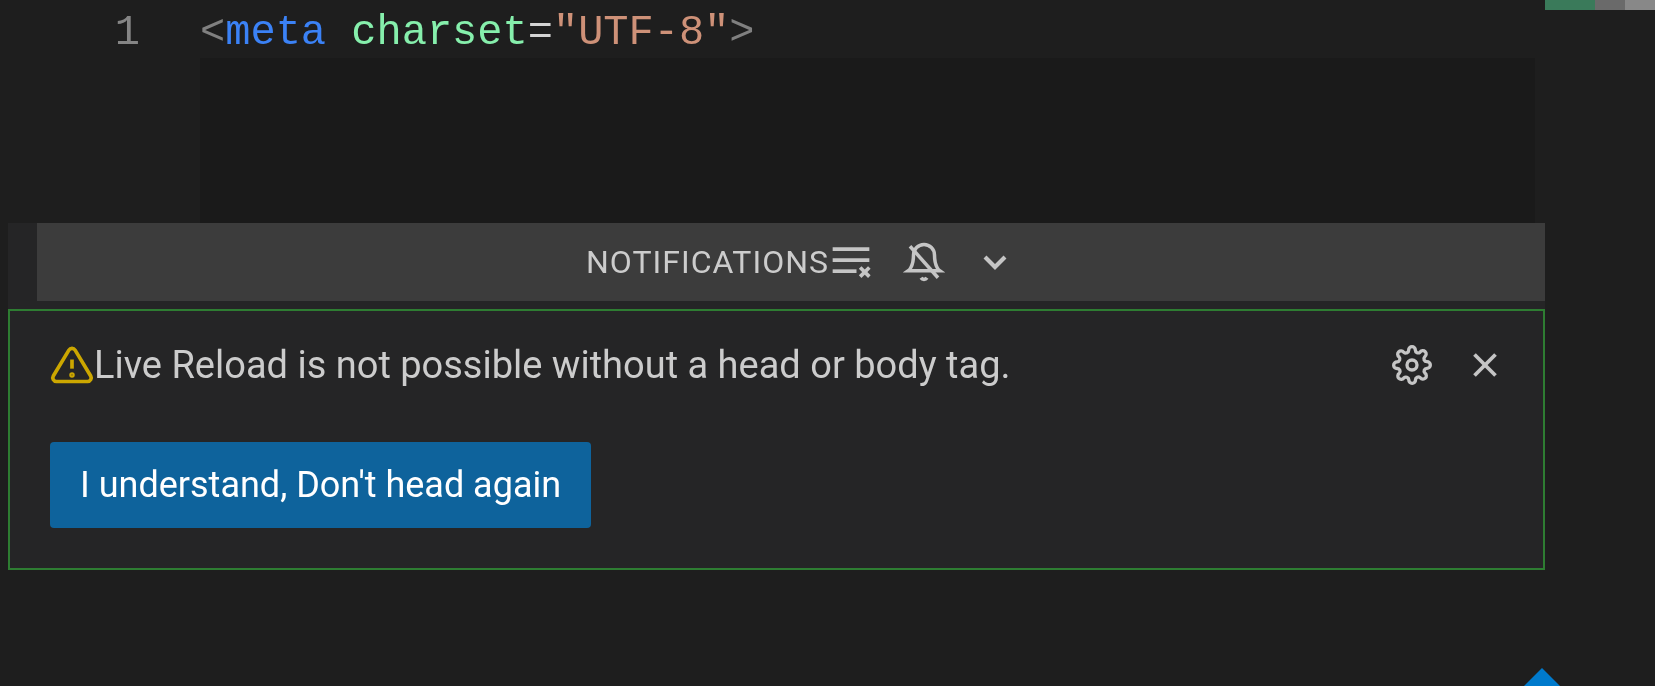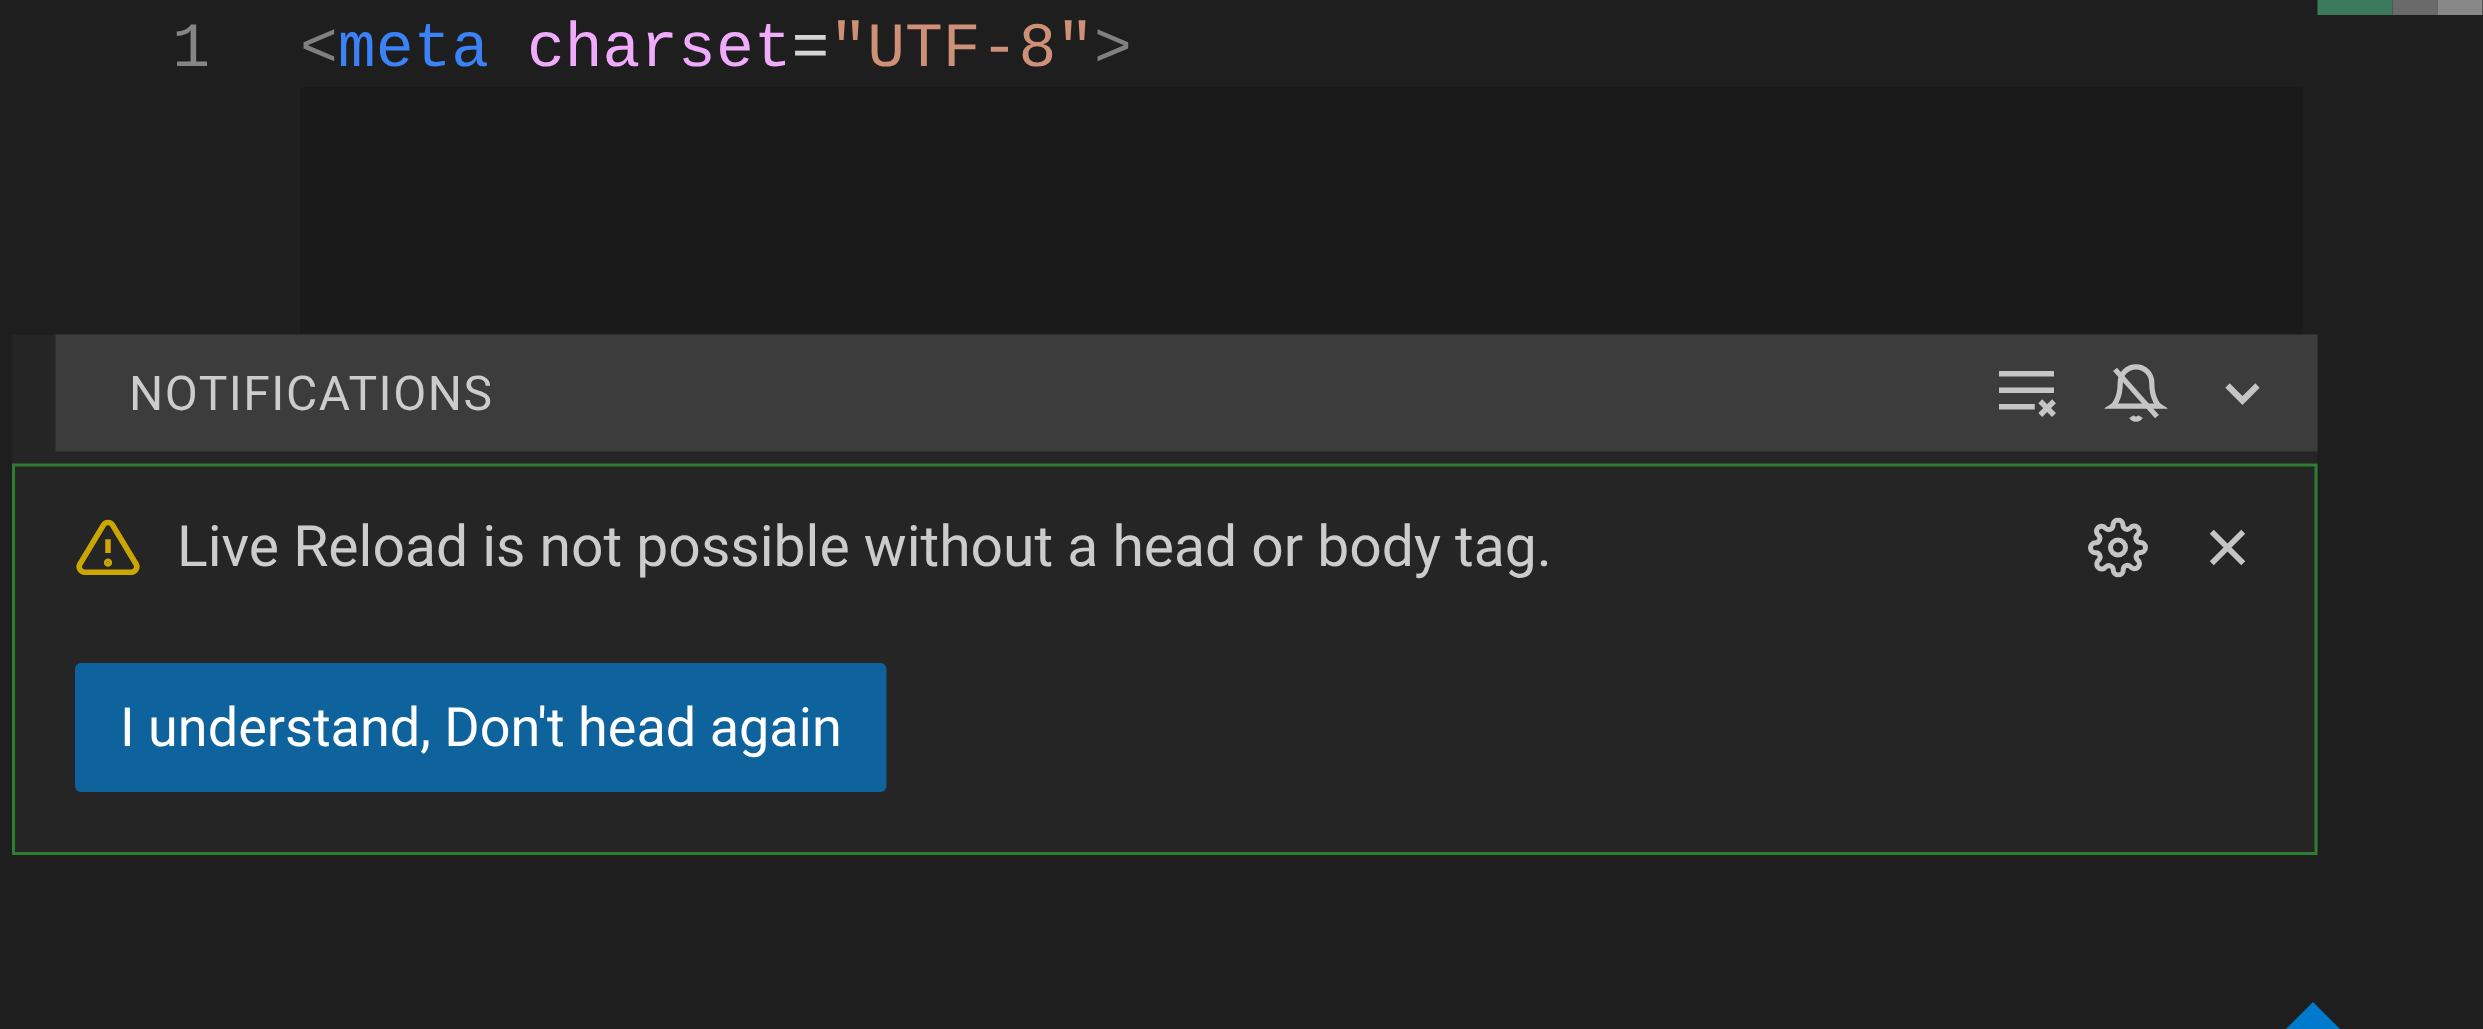--- a/index.html
+++ b/index.html
@@ -29,21 +29,21 @@
       font-size: 42px;
       line-height: 50px;
     }
     .code-line {
       font-family: "Consolas", "Courier New", monospace;
       font-size: 42px;
       line-height: 50px;
     }
     .tok-bracket { color: #808080; }
     .tok-tag { color: #3b82f6; }
-    .tok-attr { color: #f0abfc; }
+    .tok-attr { color: #86efac; }
     .tok-eq { color: #d4d4d4; }
     .tok-string { color: #ce9178; }
     
     .editor-bg {
       position: absolute;
       top: 58px;
       left: 200px;
       right: 120px;
       height: 165px;
       background: #1a1a1a;
@@ -52,21 +52,21 @@
     .notifications-panel {
       position: absolute;
       top: 223px;
       left: 8px;
       right: 110px;
       background: #252526;
     }
     .notifications-header {
       display: flex;
       align-items: center;
-      justify-content: space-between;
+      justify-content: center;
       padding: 18px 30px 18px 49px;
       background: #3c3c3c;
       margin-left: 29px;
     }
     .notifications-title {
       color: #cccccc;
       font-size: 32px;
       letter-spacing: 1px;
       font-weight: 400;
     }
@@ -90,21 +90,20 @@
       margin-top: 8px;
     }
     .notification-row1 {
       display: flex;
       align-items: center;
       justify-content: space-between;
     }
     .notification-msg-group {
       display: flex;
       align-items: center;
-      gap: 24px;
     }
     .warning-icon {
       color: #cca700;
       display: flex;
       align-items: center;
     }
     .notification-message {
       color: #cccccc;
       font-size: 38px;
       font-weight: 400;

